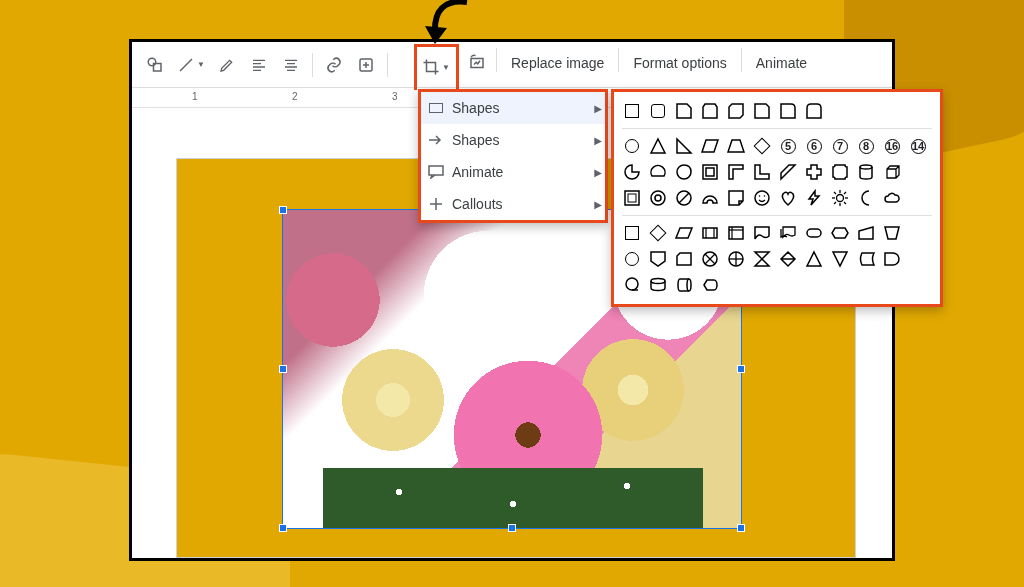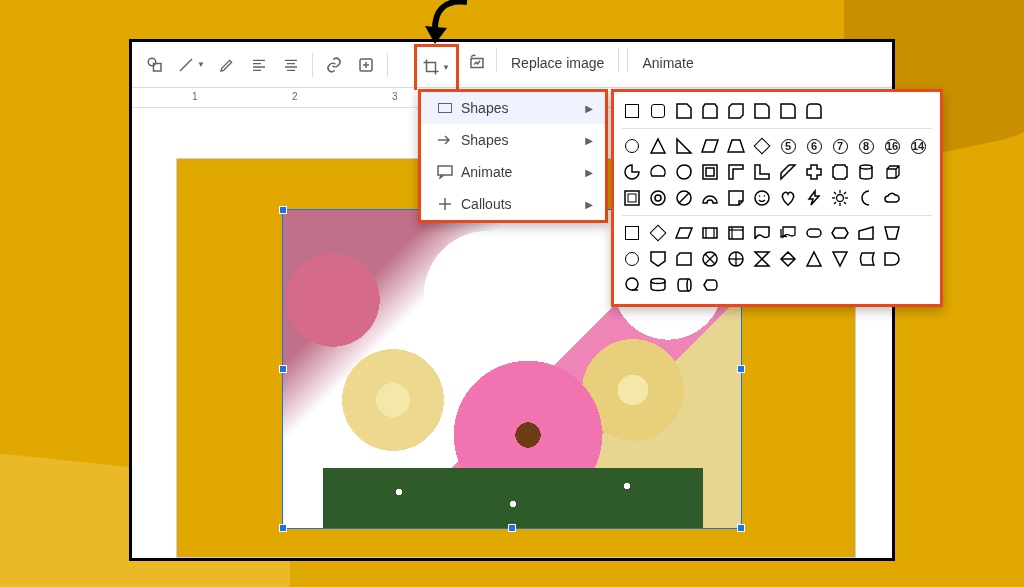--- a/index.html
+++ b/index.html
@@ -140,21 +140,21 @@
     background: #fff;
     border: 3px solid #e8491b;
     border-top-width: 3px;
     box-shadow: 0 4px 10px rgba(0,0,0,.25);
     z-index: 10;
   }
   .menu-item {
     display: flex;
     align-items: center;
     height: 32px;
-    padding: 0 12px;
+    padding: 0 3px;
     font-size: 14px;
     color: #3c4043;
     cursor: pointer;
   }
   .menu-item.selected { background: #eef3fd; }
   .menu-item .mi-icon { width: 24px; color:#5f6368; display:flex; justify-content:center;}
   .menu-item .mi-label { flex: 1; padding-left: 4px; }
   .menu-item .mi-arrow { color: #5f6368; font-size: 10px; }
   
   .flyout {
@@ -296,20 +296,21 @@
   <div class="tb-btn">
     <svg width="18" height="18" viewBox="0 0 24 24">
         <rect x="4" y="6" width="16" height="12" fill="none" stroke="#5f6368" stroke-width="2"></rect>
         <path d="M8 14l3-3 2 2 3-4" fill="none" stroke="#5f6368" stroke-width="2"></path>
         <path d="M4 4a6 6 0 016-2" fill="none" stroke="#5f6368" stroke-width="2"></path>
       </svg>
   </div>
   <div class="tb-sep"></div>
   <div class="tb-text">Replace image</div>
   <div class="tb-sep"></div>
+  <div class="tb-text">Format options</div>
   <div class="tb-sep"></div>
   <div class="tb-text">Animate</div>
 </div>
 
 <div class="menu">
   <div class="menu-item selected">
     <span class="mi-icon">
         <span style="width:14px;height:10px;border:1.5px solid #5f6368;display:inline-block"></span>
       </span>
     <span class="mi-label">Shapes</span>

